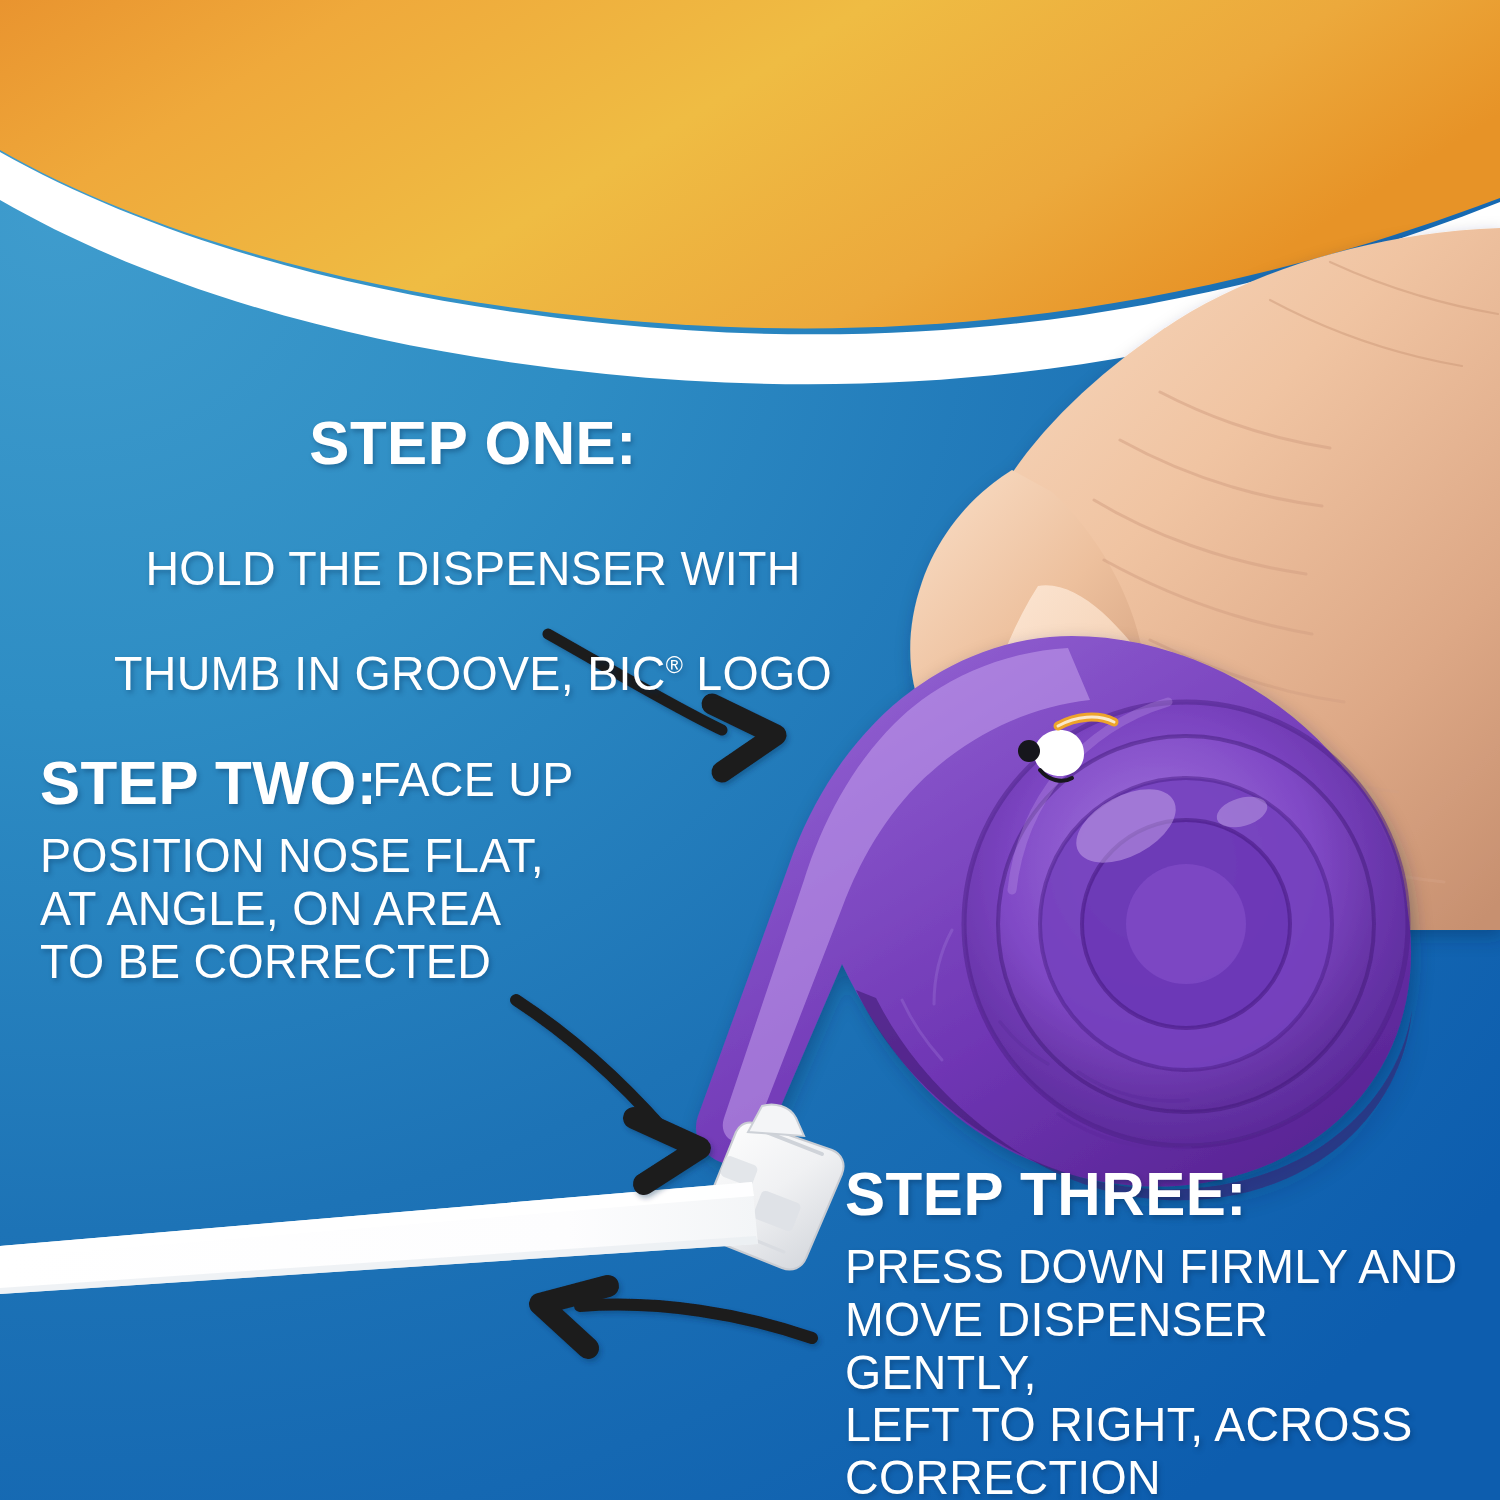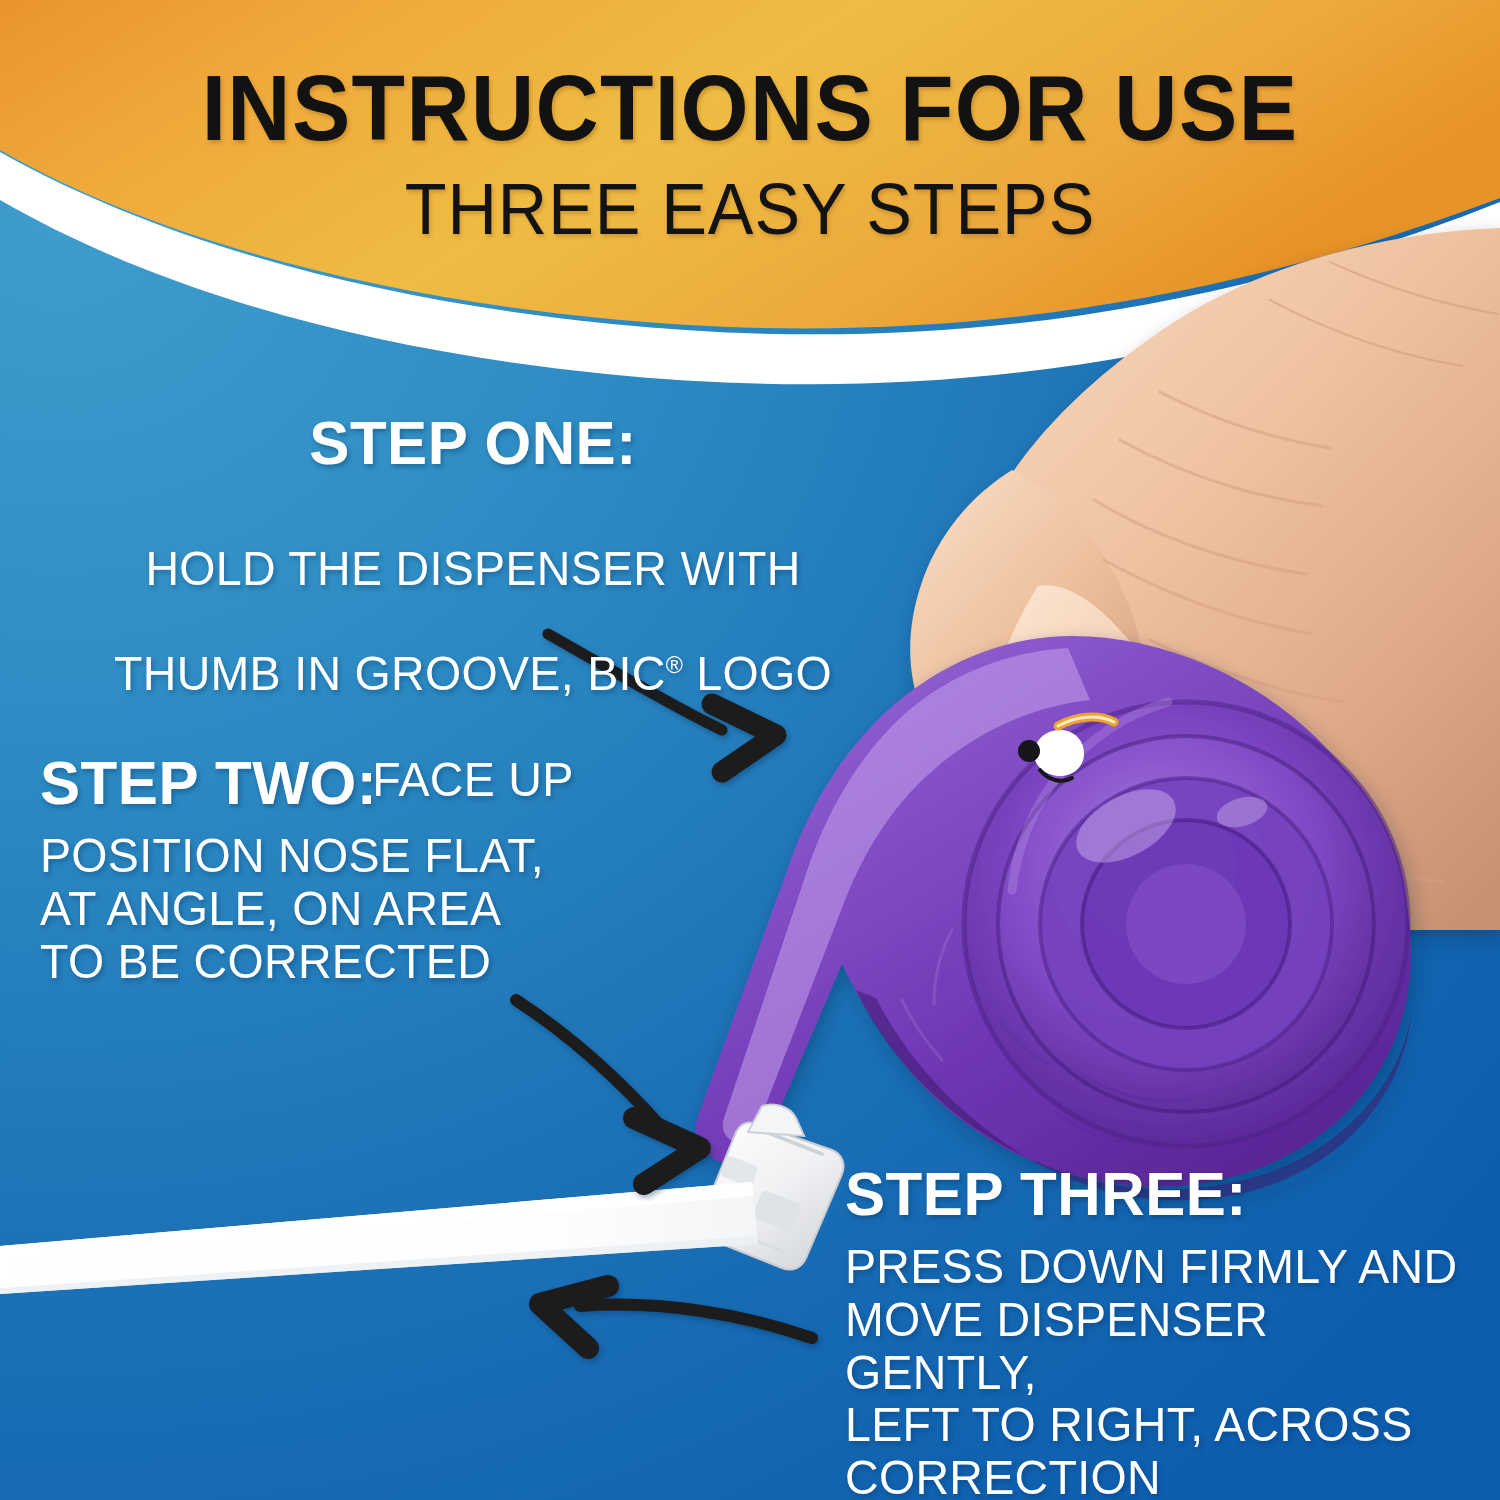--- a/index.html
+++ b/index.html
@@ -353,24 +353,20 @@
     </g>
 
     <g filter="url(#arrowShadow)">
       <path d="M812,1338
                C742,1314 660,1300 580,1306" fill="none" stroke="#1b1b1b" stroke-width="12" stroke-linecap="round"></path>
       <path d="M608,1286 L540,1304 L588,1348" fill="none" stroke="#1b1b1b" stroke-width="22" stroke-linecap="round" stroke-linejoin="round"></path>
     </g>
 
   </svg>
 
-  <div class="header-text">
-    <div class="title">INSTRUCTIONS FOR USE</div>
-    <div class="subtitle">THREE EASY STEPS</div>
-  </div>
 
   <div class="step" id="step-one">
     <div class="step-head">STEP ONE:</div>
     <div class="step-body">
       <span>HOLD THE DISPENSER WITH</span><br>
       <span>THUMB IN GROOVE, BIC</span><sup>®</sup><span> LOGO</span><br>
       <span>FACE UP</span>
     </div>
   </div>
 

